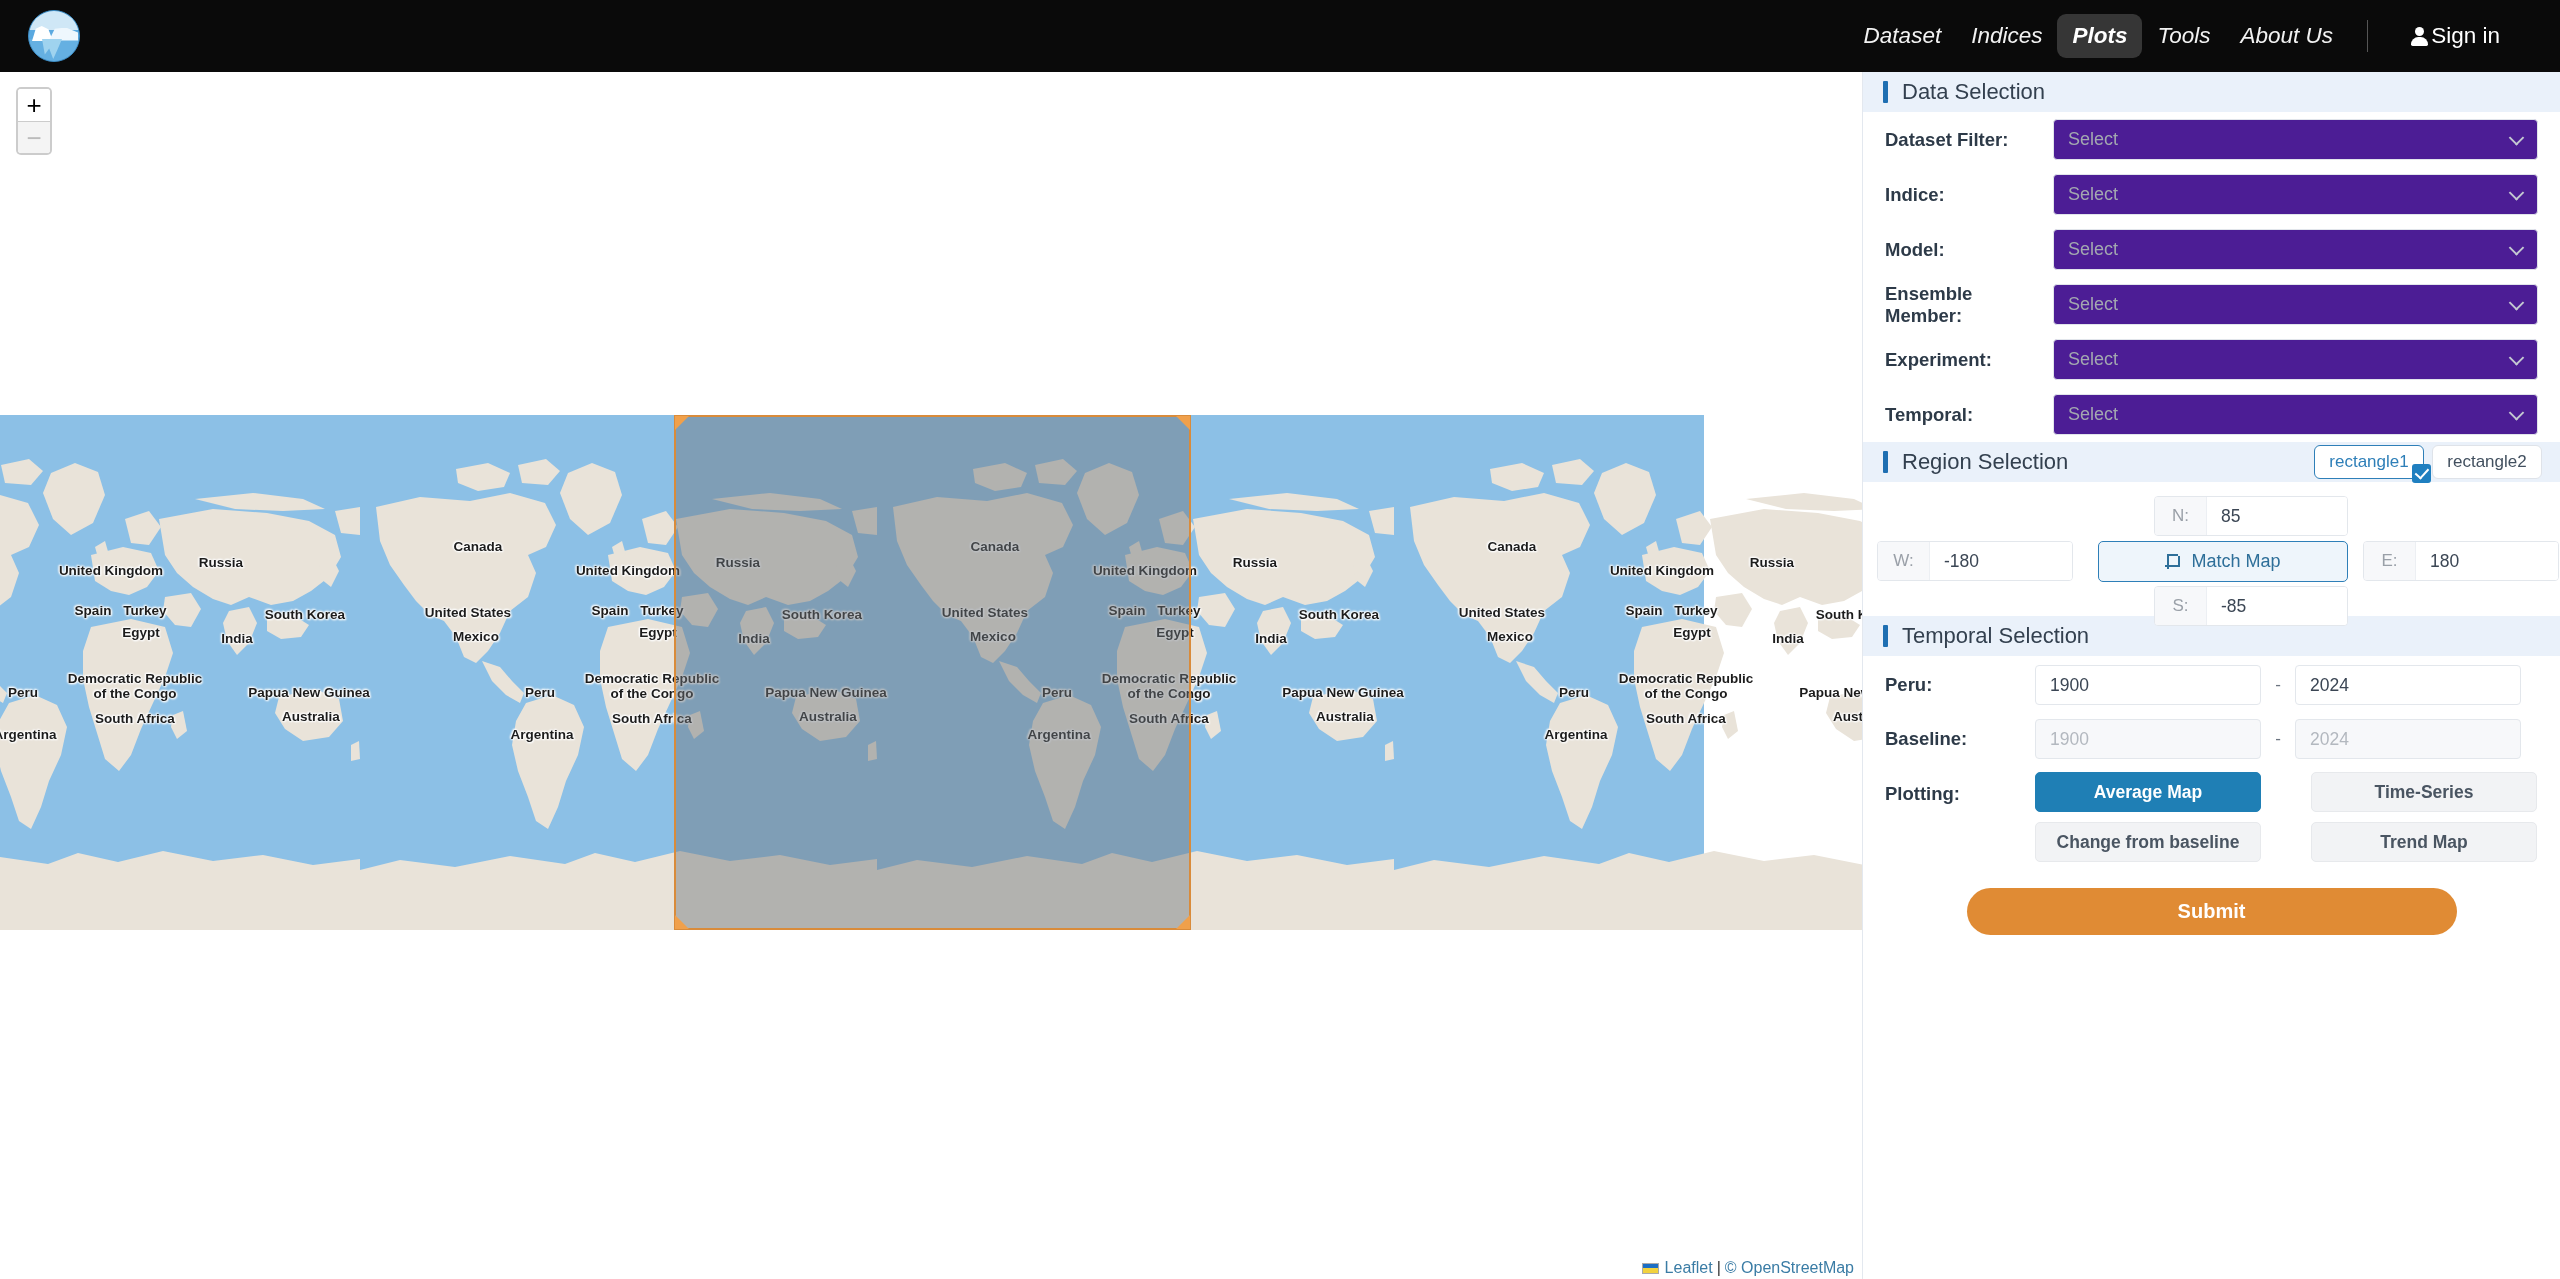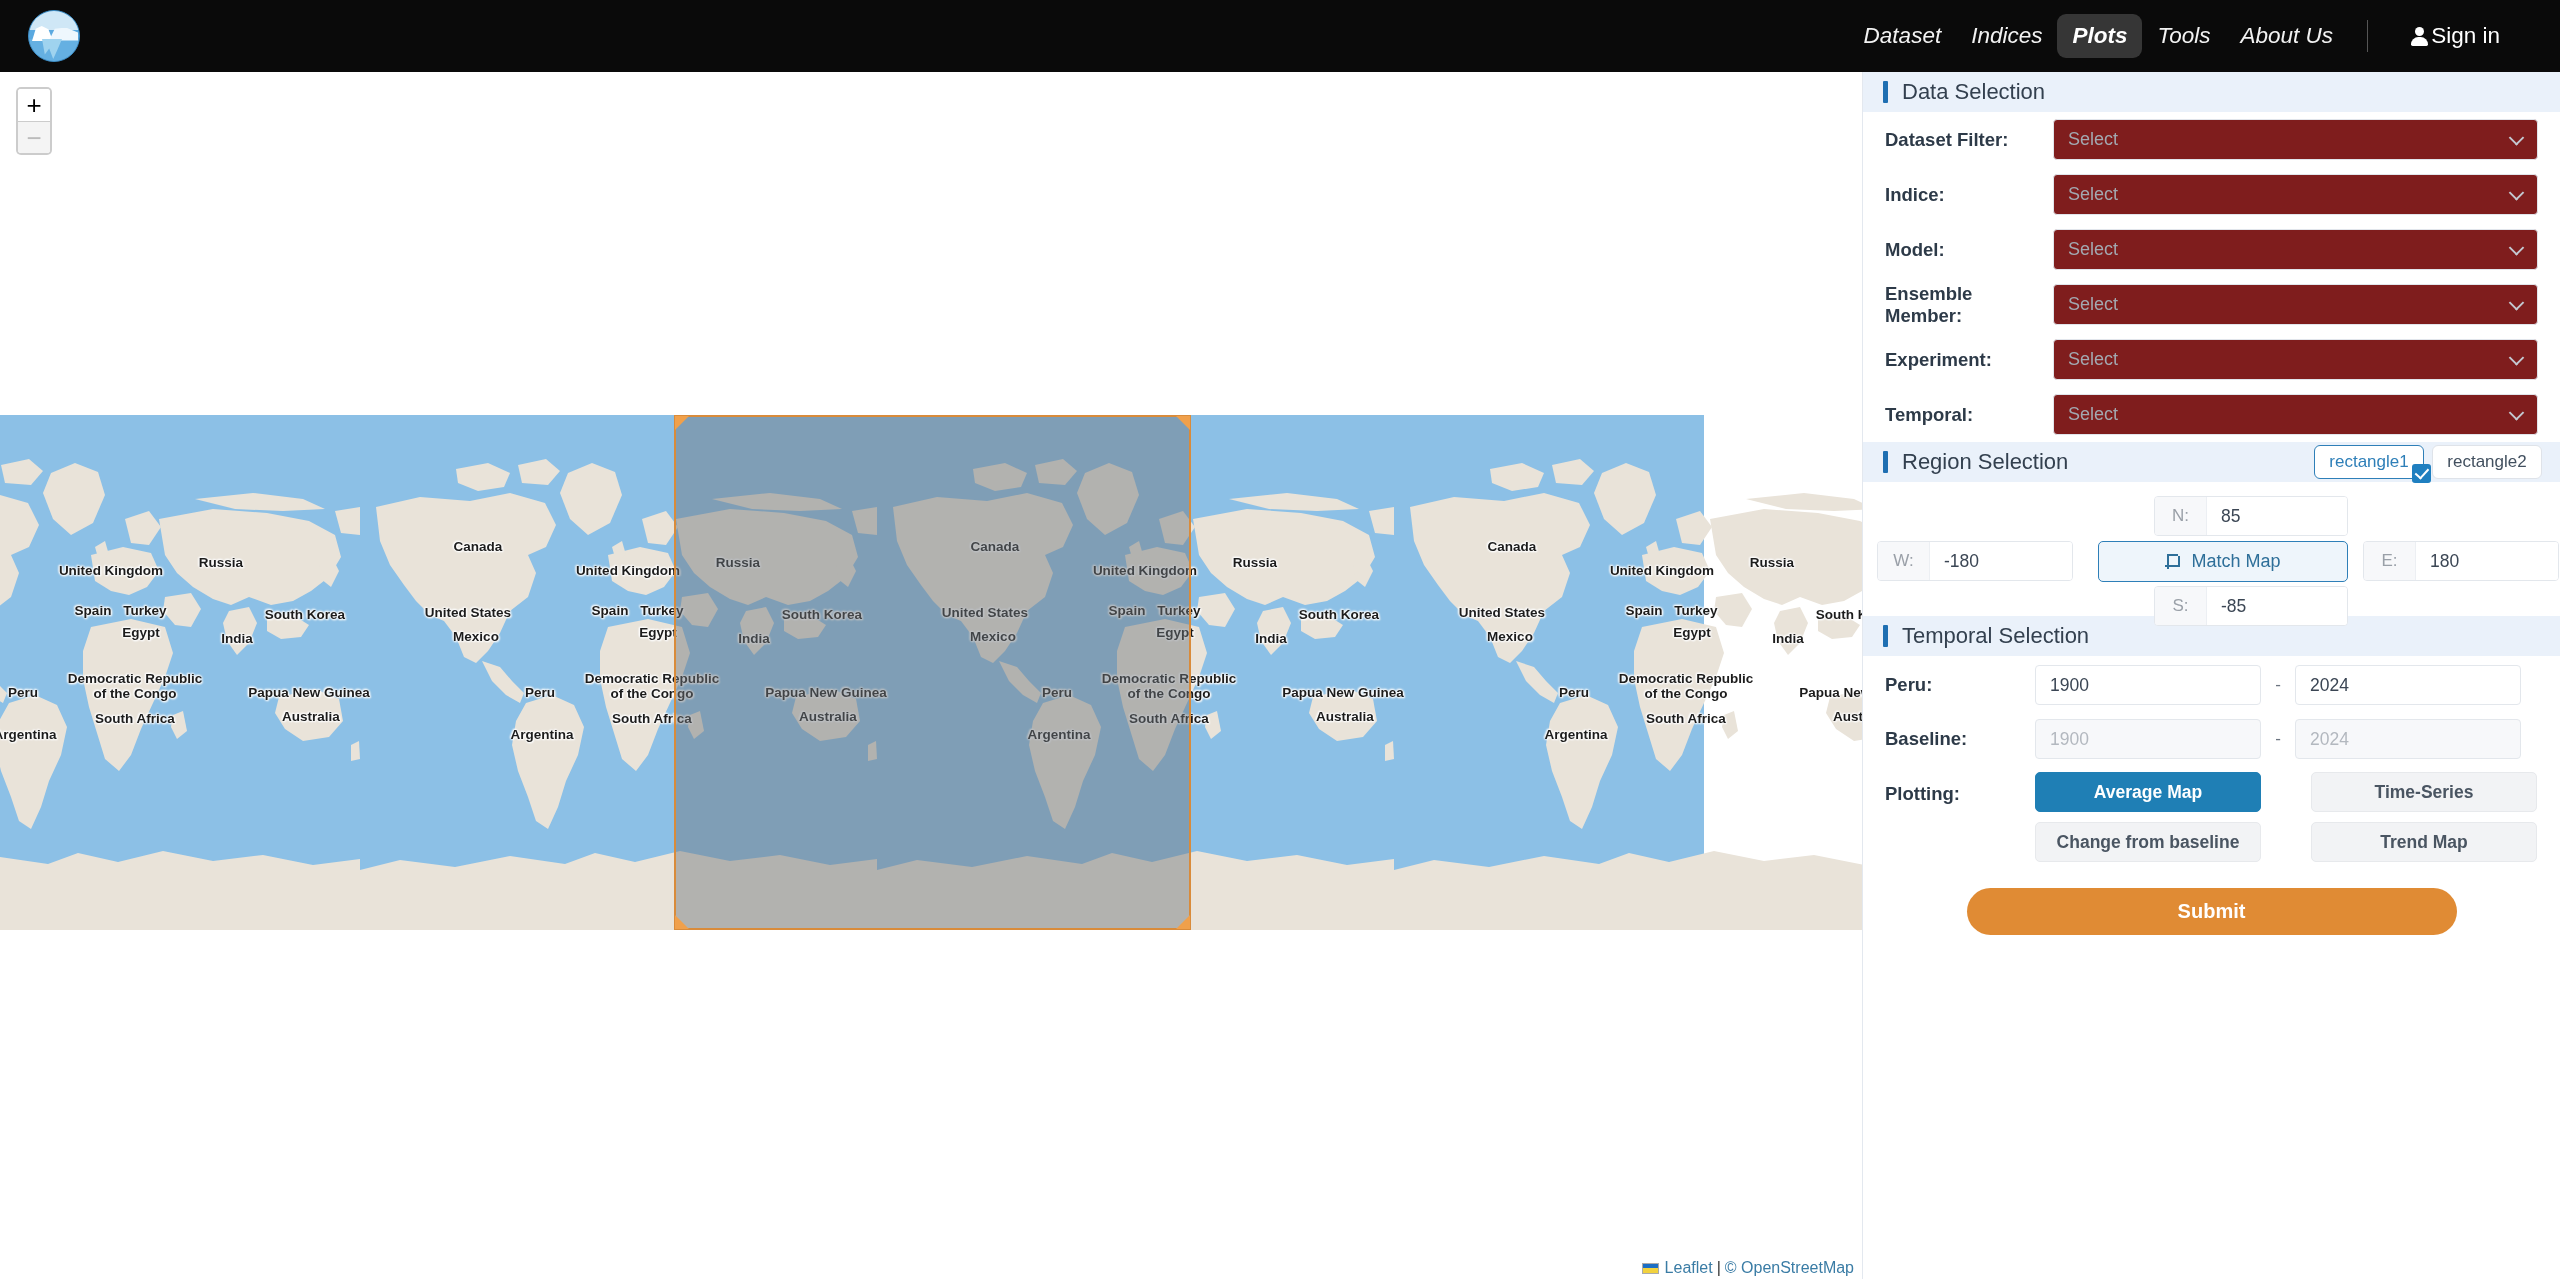--- a/index.html
+++ b/index.html
@@ -167,21 +167,21 @@
     padding: 0 22px 0 22px;
     height: 55px;
   }
   .field-label {
     width: 168px; flex: 0 0 168px;
     font-size: 18.5px; font-weight: bold; color: #2d3a48;
   }
   .select-box {
     flex: 1; height: 41px;
     border: 1px solid #e1e5eb; border-radius: 4px;
-    background: #7f1d1d; display: flex; align-items: center;
+    background: #4c1d95; display: flex; align-items: center;
     padding: 0 14px; position: relative; cursor: pointer;
   }
   .select-placeholder { font-size: 18px; color: #a3a8b0; }
   .chev {
     position: absolute; right: 15px; top: 50%;
     width: 11px; height: 11px;
     border-right: 2px solid #c4c9d1; border-bottom: 2px solid #c4c9d1;
     transform: translateY(-70%) rotate(45deg);
   }
 

